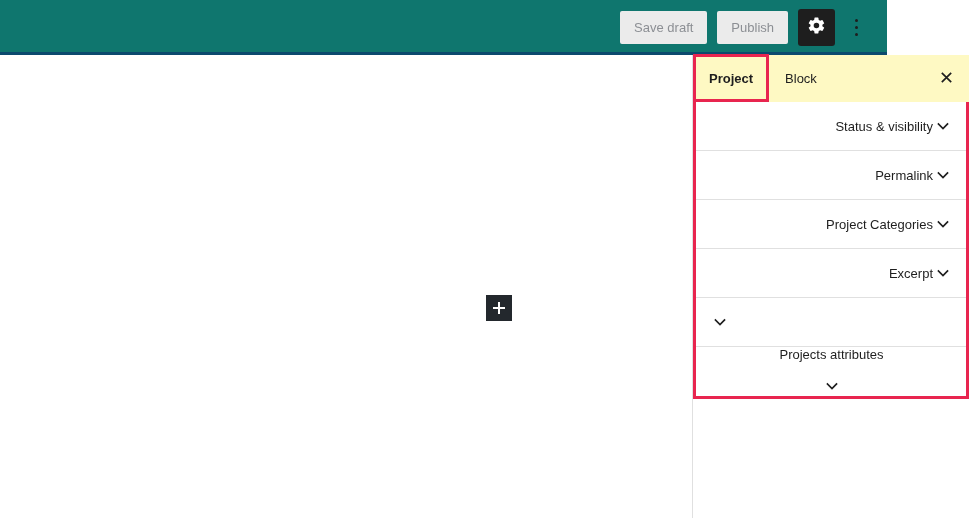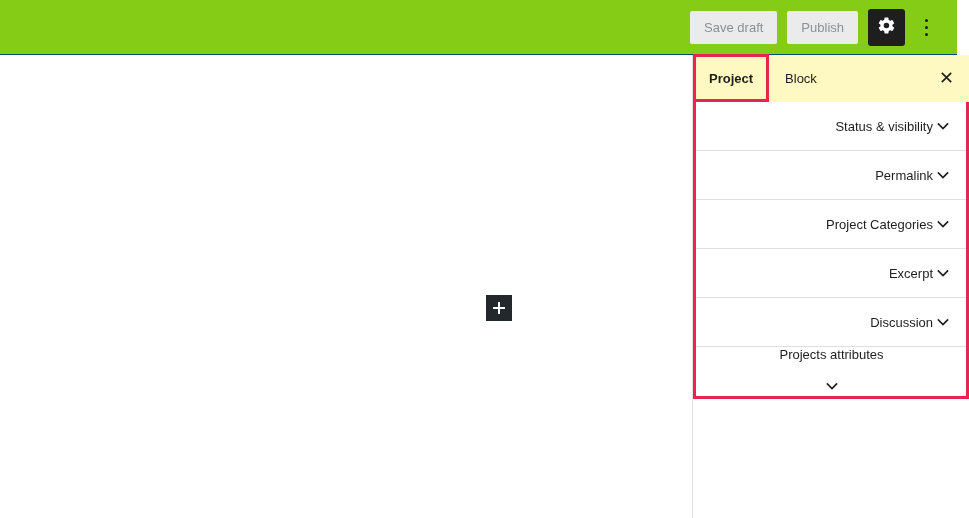--- a/index.html
+++ b/index.html
@@ -13,24 +13,24 @@
     font-family: "Liberation Sans", sans-serif;
     overflow: hidden;
     position: relative;
     color: #1e1e1e;
   }
 
   
   #topbar {
     position: absolute;
     left: 0; top: 0;
-    width: 957px;
+    width: 887px;
     height: 55px;
-    background: #84cc16;
-    border-bottom: 1px solid #0c4a6e;
+    background: #0f766e;
+    border-bottom: 3px solid #0c4a6e;
     box-sizing: border-box;
   }
   #topbar-actions {
     position: absolute;
     right: 18px;
     top: 0;
     height: 54px;
     display: flex;
     align-items: center;
     gap: 10px;
@@ -300,21 +300,20 @@
       <div class="panel-row">
         <span class="panel-label">Excerpt</span>
         <span class="chev">
           <svg width="16" height="16" viewBox="0 0 16 16">
               <path d="M3.5 6 L8 10.5 L12.5 6" stroke="#1e1e1e" stroke-width="1.7" fill="none" stroke-linecap="square"></path>
             </svg>
         </span>
       </div>
 
       <div class="panel-row">
-        <span class="panel-label">Discussion</span>
         <span class="chev">
           <svg width="16" height="16" viewBox="0 0 16 16">
               <path d="M3.5 6 L8 10.5 L12.5 6" stroke="#1e1e1e" stroke-width="1.7" fill="none" stroke-linecap="square"></path>
             </svg>
         </span>
       </div>
 
       <div class="panel-row">
         <span class="panel-label">Projects attributes</span>
         <span class="chev">

